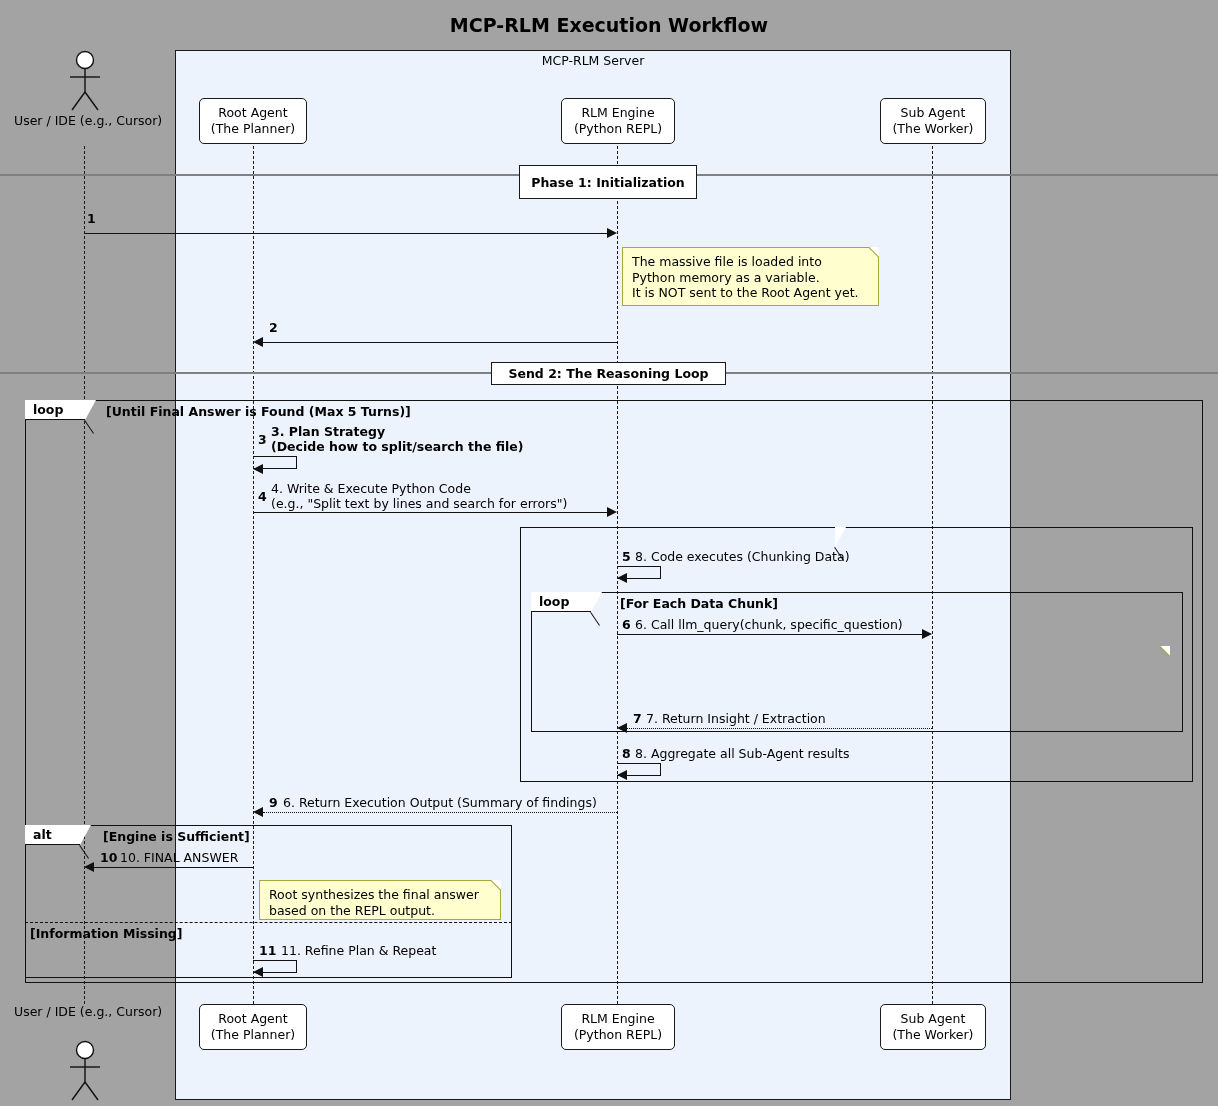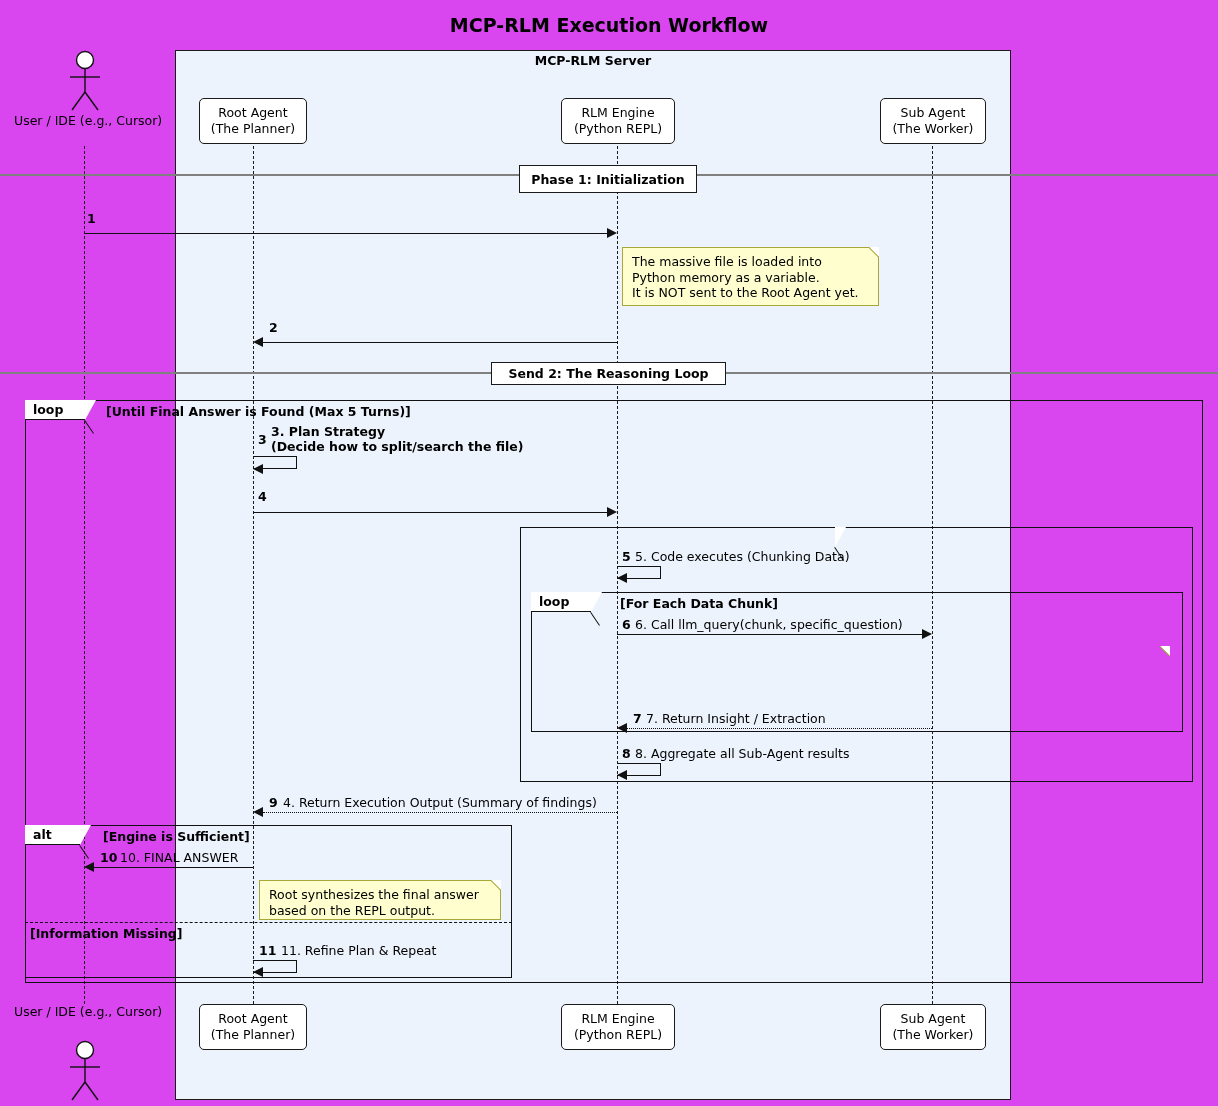--- a/index.html
+++ b/index.html
@@ -1,23 +1,23 @@
 <!DOCTYPE html>
 <html><head>
 <meta charset="utf-8">
 <style>
   html,body{margin:0;padding:0;background:#ffffff;}
   body{font-family:"DejaVu Sans","Liberation Sans",sans-serif;}
-  #stage{position:relative;width:1218px;height:1106px;overflow:hidden;background:#d946ef;}
+  #stage{position:relative;width:1218px;height:1106px;overflow:hidden;background:#a3a3a3;}
   .abs{position:absolute;}
   .title{left:0;top:14px;width:1218px;text-align:center;font-size:19px;font-weight:bold;color:#000;}
 
   
   .serverbox{left:175px;top:50px;width:836px;height:1050px;background:#EDF3FD;border:1.3px solid #1a1a1a;box-sizing:border-box;}
-  .serverlabel{left:175px;top:53px;width:836px;text-align:center;font-size:12.5px;font-weight:bold;color:#000;}
+  .serverlabel{left:175px;top:53px;width:836px;text-align:center;font-size:12.5px;font-weight:normal;color:#000;}
 
   
   .plife{background:transparent;border-left:1.4px dashed #1a1a1a;width:0;}
   .pbox{border:1.2px solid #1a1a1a;border-radius:5px;background:#fff;box-sizing:border-box;
         display:flex;flex-direction:column;align-items:center;justify-content:center;
         font-size:12.5px;line-height:16px;color:#000;}
   .pbox span{display:block;white-space:nowrap;}
 
   
   .actor svg{display:block;}
@@ -94,21 +94,21 @@
   <div class="abs pbox" style="left:561px; top:98px; width:114px; height:46px;">
     <span>RLM Engine</span>
     <span>(Python REPL)</span>
   </div>
   <div class="abs pbox" style="left:880px; top:98px; width:106px; height:46px;">
     <span>Sub Agent</span>
     <span>(The Worker)</span>
   </div>
 
   <div class="abs divrule" style="left:0px; top:174px; width:1218px;"></div>
-  <div class="abs divbox" style="left:519px; top:165px; width:178px; height:28px;">
+  <div class="abs divbox" style="left:519px; top:165px; width:178px; height:34px;">
     <span>Phase 1: Initialization</span>
   </div>
 
   <div class="abs seqnum" style="left:87px; top:211px;">1</div>
   <div class="abs msgline" style="left:84px; top:233px; width:525px;"></div>
   <div class="abs arrowR" style="left:607px; top:228px;"></div>
 
   <div class="abs note" style="left:622px; top:247px; width:257px; height:59px;">The massive file is loaded into
 Python memory as a variable.
 It is NOT sent to the Root Agent yet.</div>
@@ -132,28 +132,32 @@
 
   <div class="abs seqnum" style="left:258px; top:432px;">3</div>
   <div class="abs msgtext" style="left:271px; top:424px;font-weight:bold;">
     <div>3. Plan Strategy</div>
     <div>(Decide how to split/search the file)</div>
   </div>
   <div class="abs selfbox" style="left:253px; top:456px; width:44px; height:13px;"></div>
   <div class="abs arrowL" style="left:253px; top:464px;"></div>
 
   <div class="abs seqnum" style="left:258px; top:489px;">4</div>
+  <div class="abs msgtext" style="left:271px; top:481px;">
+    <div>4. Write &amp; Execute Python Code</div>
+    <div>(e.g., "Split text by lines and search for errors")</div>
+  </div>
   <div class="abs msgline" style="left:253px; top:512px; width:356px;"></div>
   <div class="abs arrowR" style="left:607px; top:507px;"></div>
 
   <div class="abs frame" style="left:520px; top:527px; width:673px; height:255px;"></div>
   <div class="abs tabslant" style="left:835px; top:527px;"></div>
 
   <div class="abs seqnum" style="left:622px; top:549px;">5</div>
-  <div class="abs msgtext" style="left:635px; top:549px;">5. Code executes (Chunking Data)</div>
+  <div class="abs msgtext" style="left:635px; top:549px;">8. Code executes (Chunking Data)</div>
   <div class="abs selfbox" style="left:617px; top:566px; width:44px; height:13px;"></div>
   <div class="abs arrowL" style="left:617px; top:573px;"></div>
 
   <div class="abs frame" style="left:531px; top:592px; width:652px; height:140px;"></div>
   <div class="abs frametab plain" style="left:531px; top:592px; width:60px;">
     <span>loop</span>
   </div>
   <div class="abs tabslant" style="left:591px; top:592px;"></div>
   <div class="abs framecond" style="left:620px; top:596px;">[For Each Data Chunk]</div>
 
@@ -168,21 +172,21 @@
   <div class="abs msgtext" style="left:646px; top:711px;">7. Return Insight / Extraction</div>
   <div class="abs msgline dotted" style="left:627px; top:728px; width:305px;"></div>
   <div class="abs arrowL" style="left:617px; top:723px;"></div>
 
   <div class="abs seqnum" style="left:622px; top:746px;">8</div>
   <div class="abs msgtext" style="left:635px; top:746px;">8. Aggregate all Sub-Agent results</div>
   <div class="abs selfbox" style="left:617px; top:763px; width:44px; height:13px;"></div>
   <div class="abs arrowL" style="left:617px; top:770px;"></div>
 
   <div class="abs seqnum" style="left:269px; top:795px;">9</div>
-  <div class="abs msgtext" style="left:283px; top:795px;">4. Return Execution Output (Summary of findings)</div>
+  <div class="abs msgtext" style="left:283px; top:795px;">6. Return Execution Output (Summary of findings)</div>
   <div class="abs msgline dotted" style="left:263px; top:812px; width:354px;"></div>
   <div class="abs arrowL" style="left:253px; top:807px;"></div>
 
   <div class="abs frame" style="left:25px; top:825px; width:487px; height:153px;"></div>
   <div class="abs frametab plain" style="left:25px; top:825px; width:55px;">
     <span>alt</span>
   </div>
   <div class="abs tabslant" style="left:80px; top:825px;"></div>
   <div class="abs framecond" style="left:103px; top:829px;">[Engine is Sufficient]</div>
   <div class="abs altdiv" style="left:25px; top:922px; width:487px;"></div>

